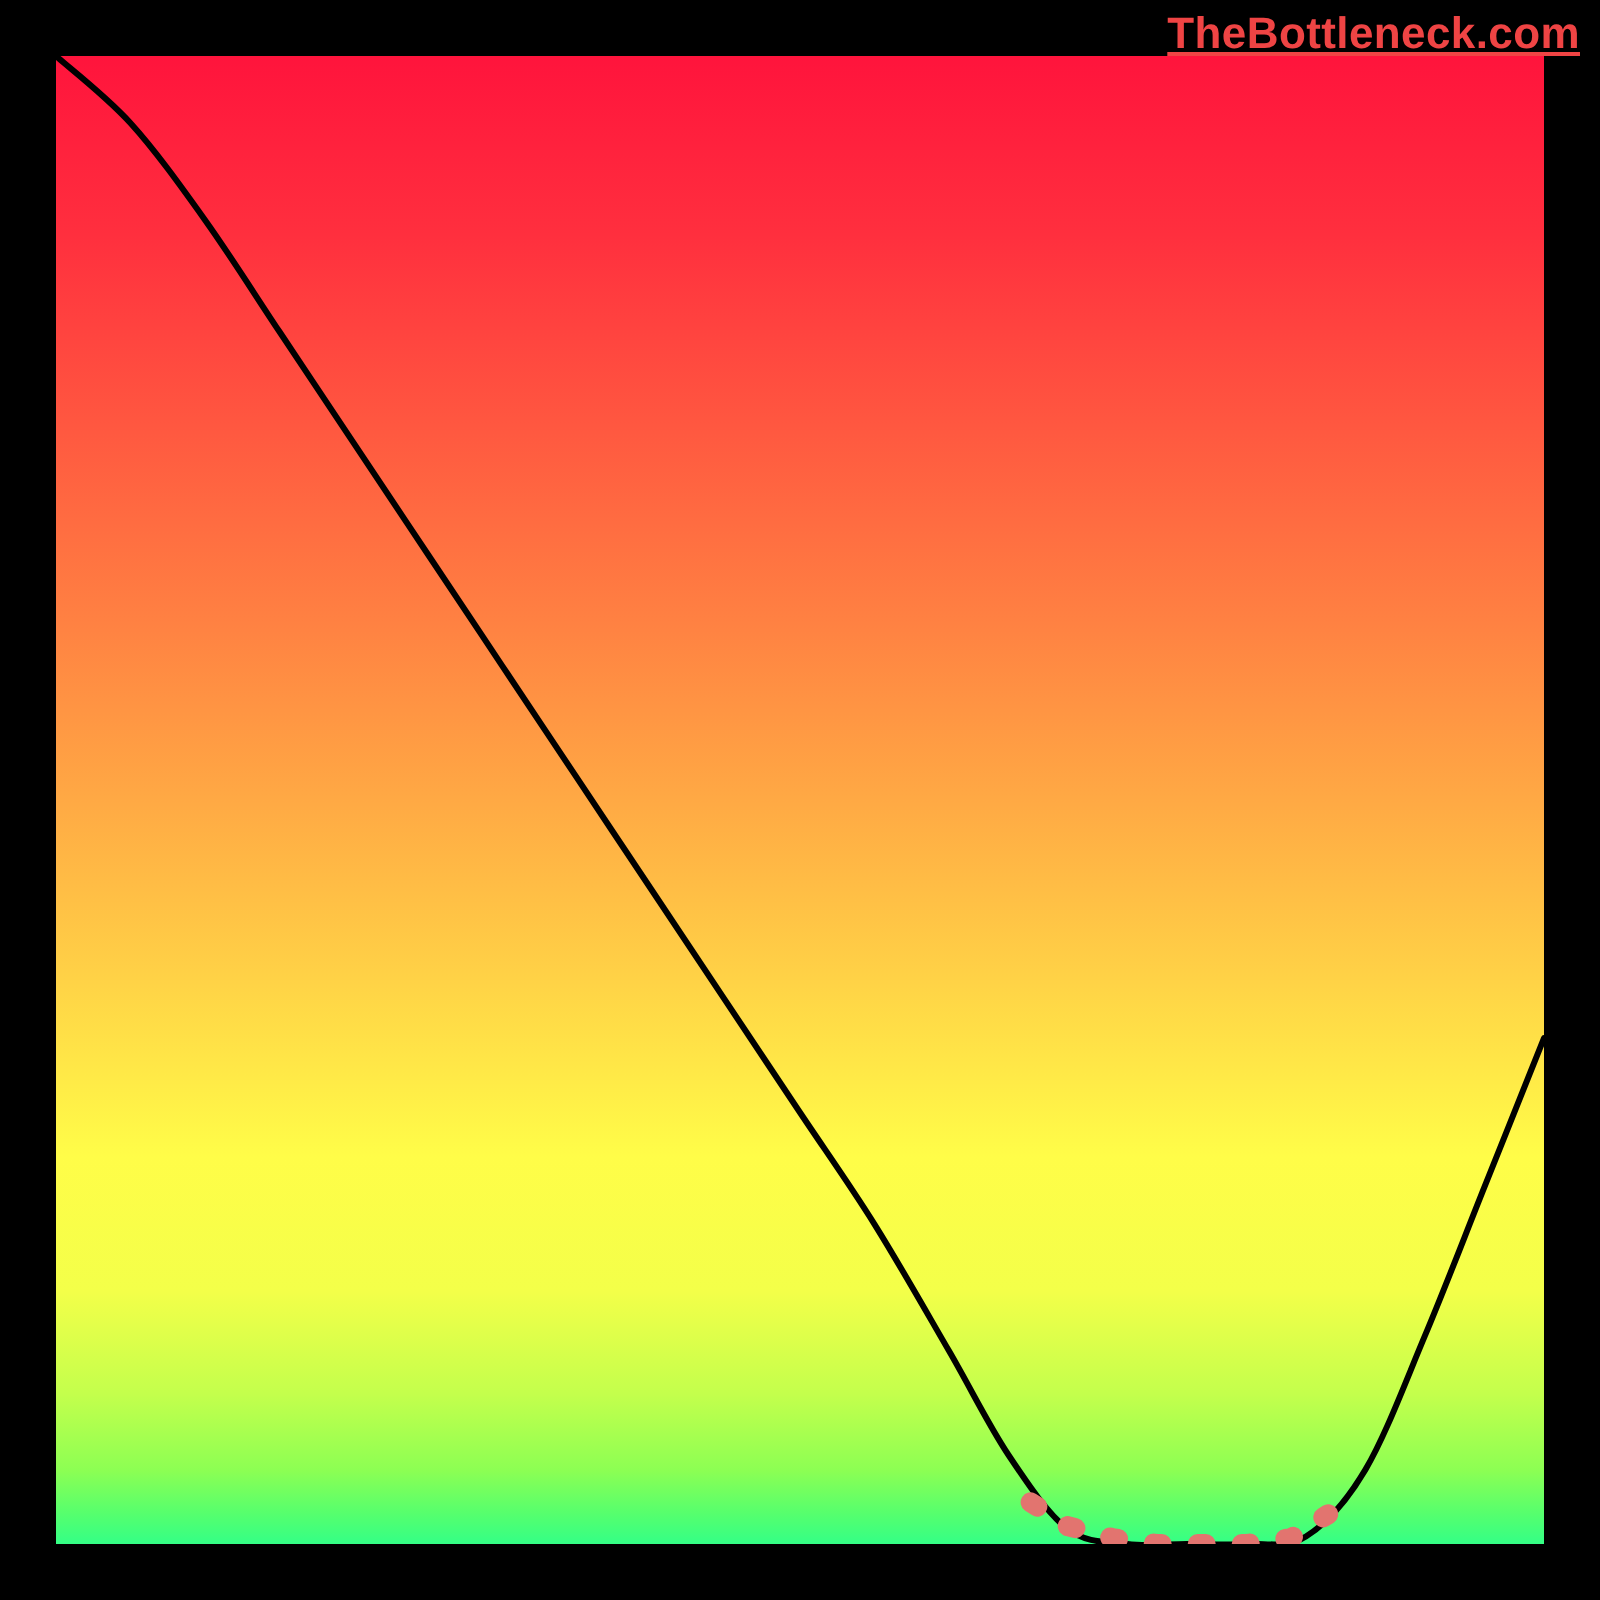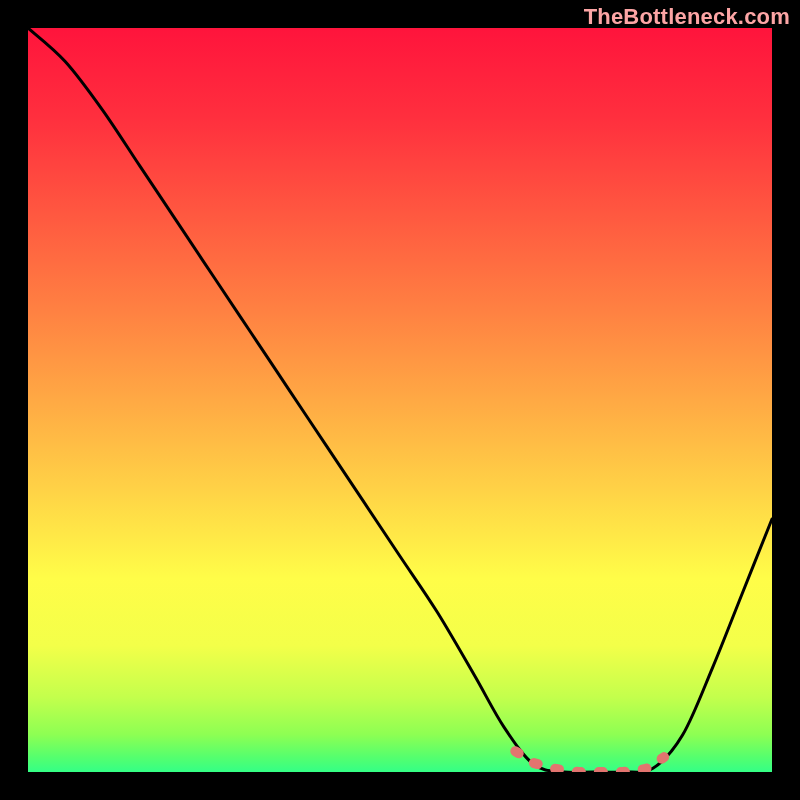--- a/index.html
+++ b/index.html
@@ -33,22 +33,23 @@
     width: 100%;
     height: 100%;
   }
   .watermark {
     position: absolute;
     top: 4px;
     right: 10px;
     font-family: Arial, Helvetica, sans-serif;
     font-size: 22px;
     font-weight: bold;
-    color: #fca5a5;
+    color: #ef4444;
     letter-spacing: 0.2px;
+    text-decoration: underline;
   }
   svg.curve {
     position: absolute;
     left: 0;
     top: 0;
     width: 100%;
     height: 100%;
   }
 </style>
 </head>

